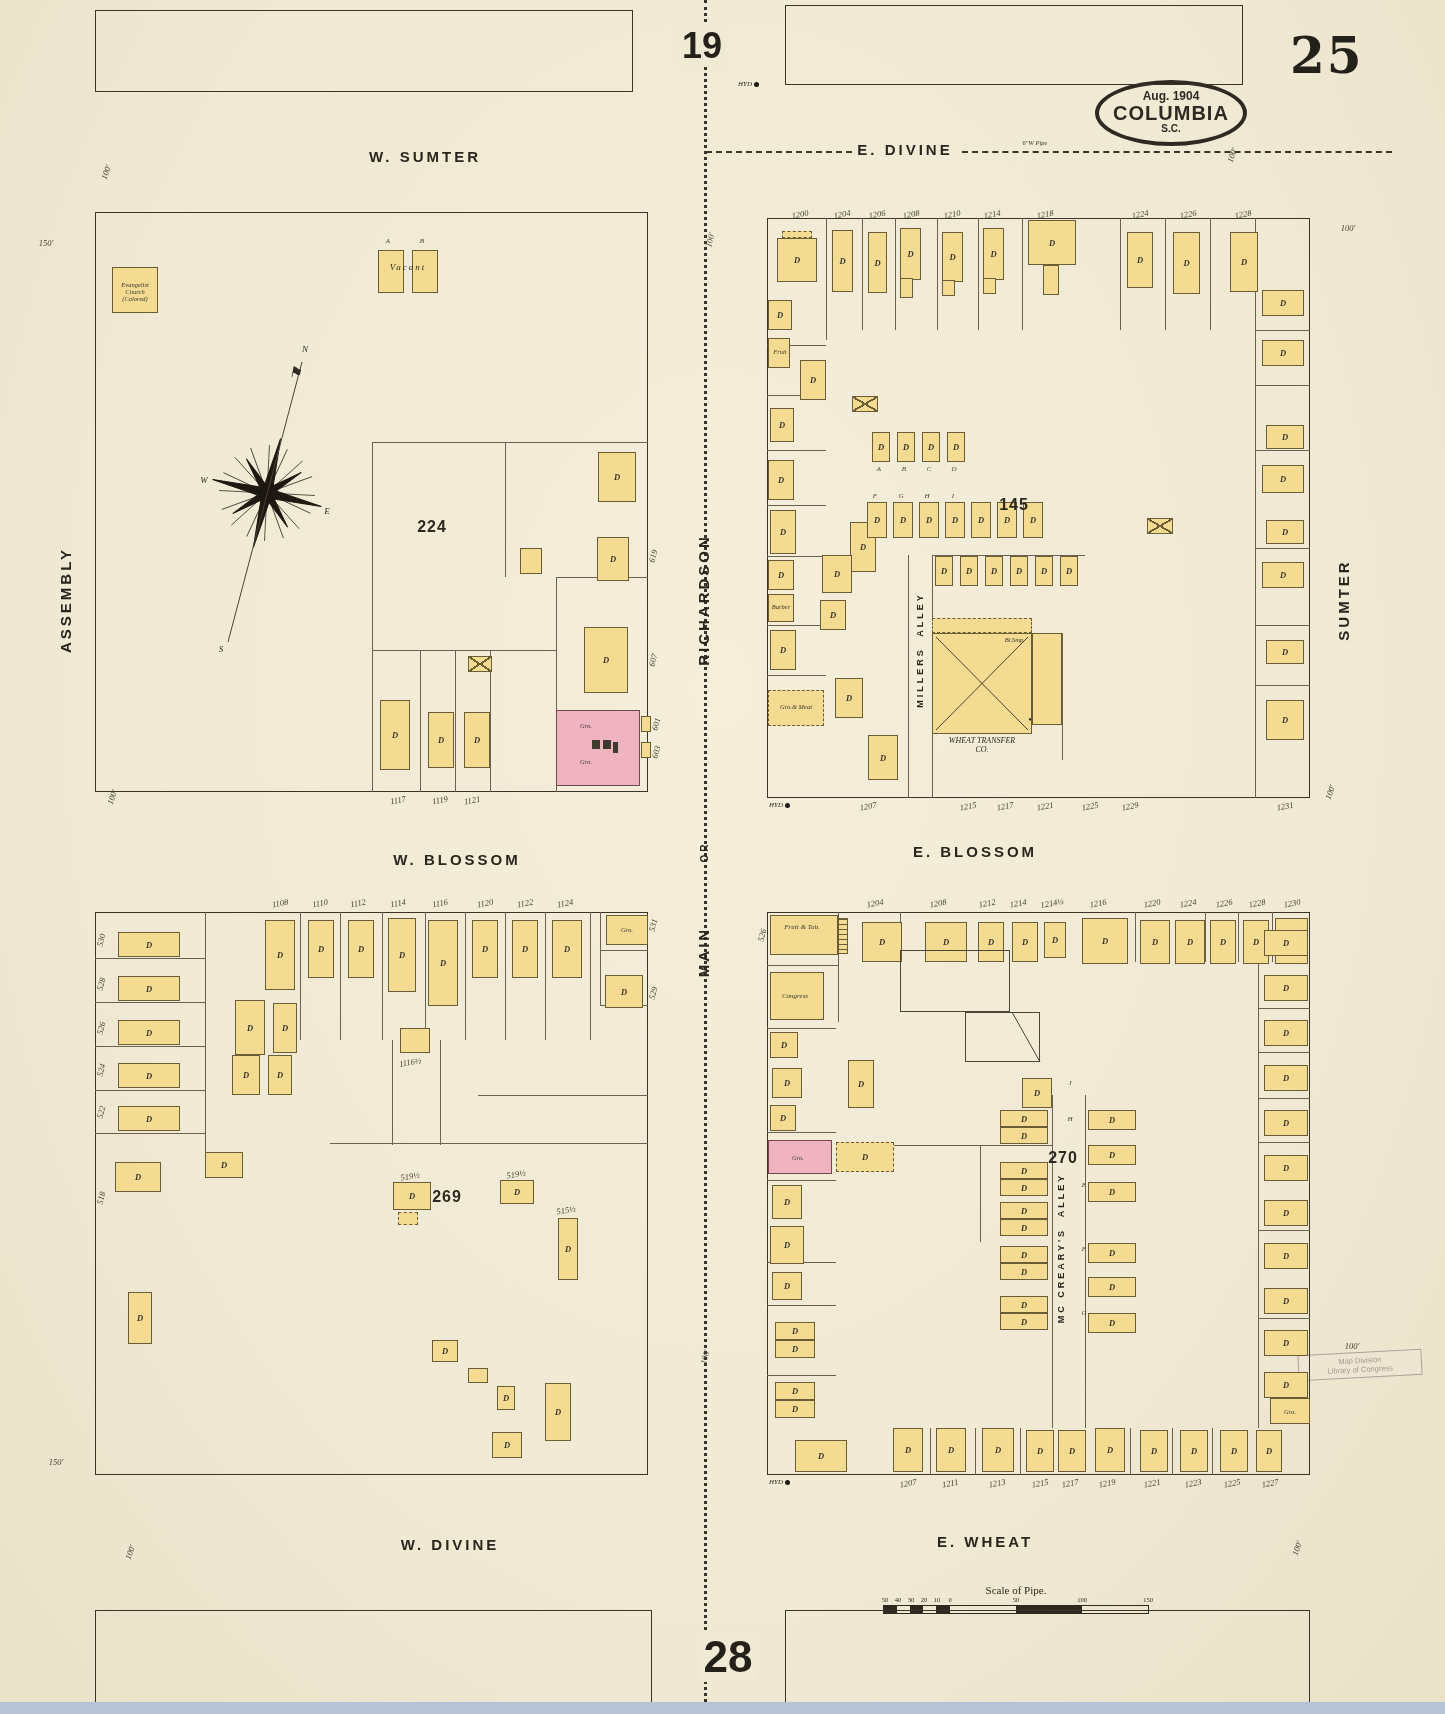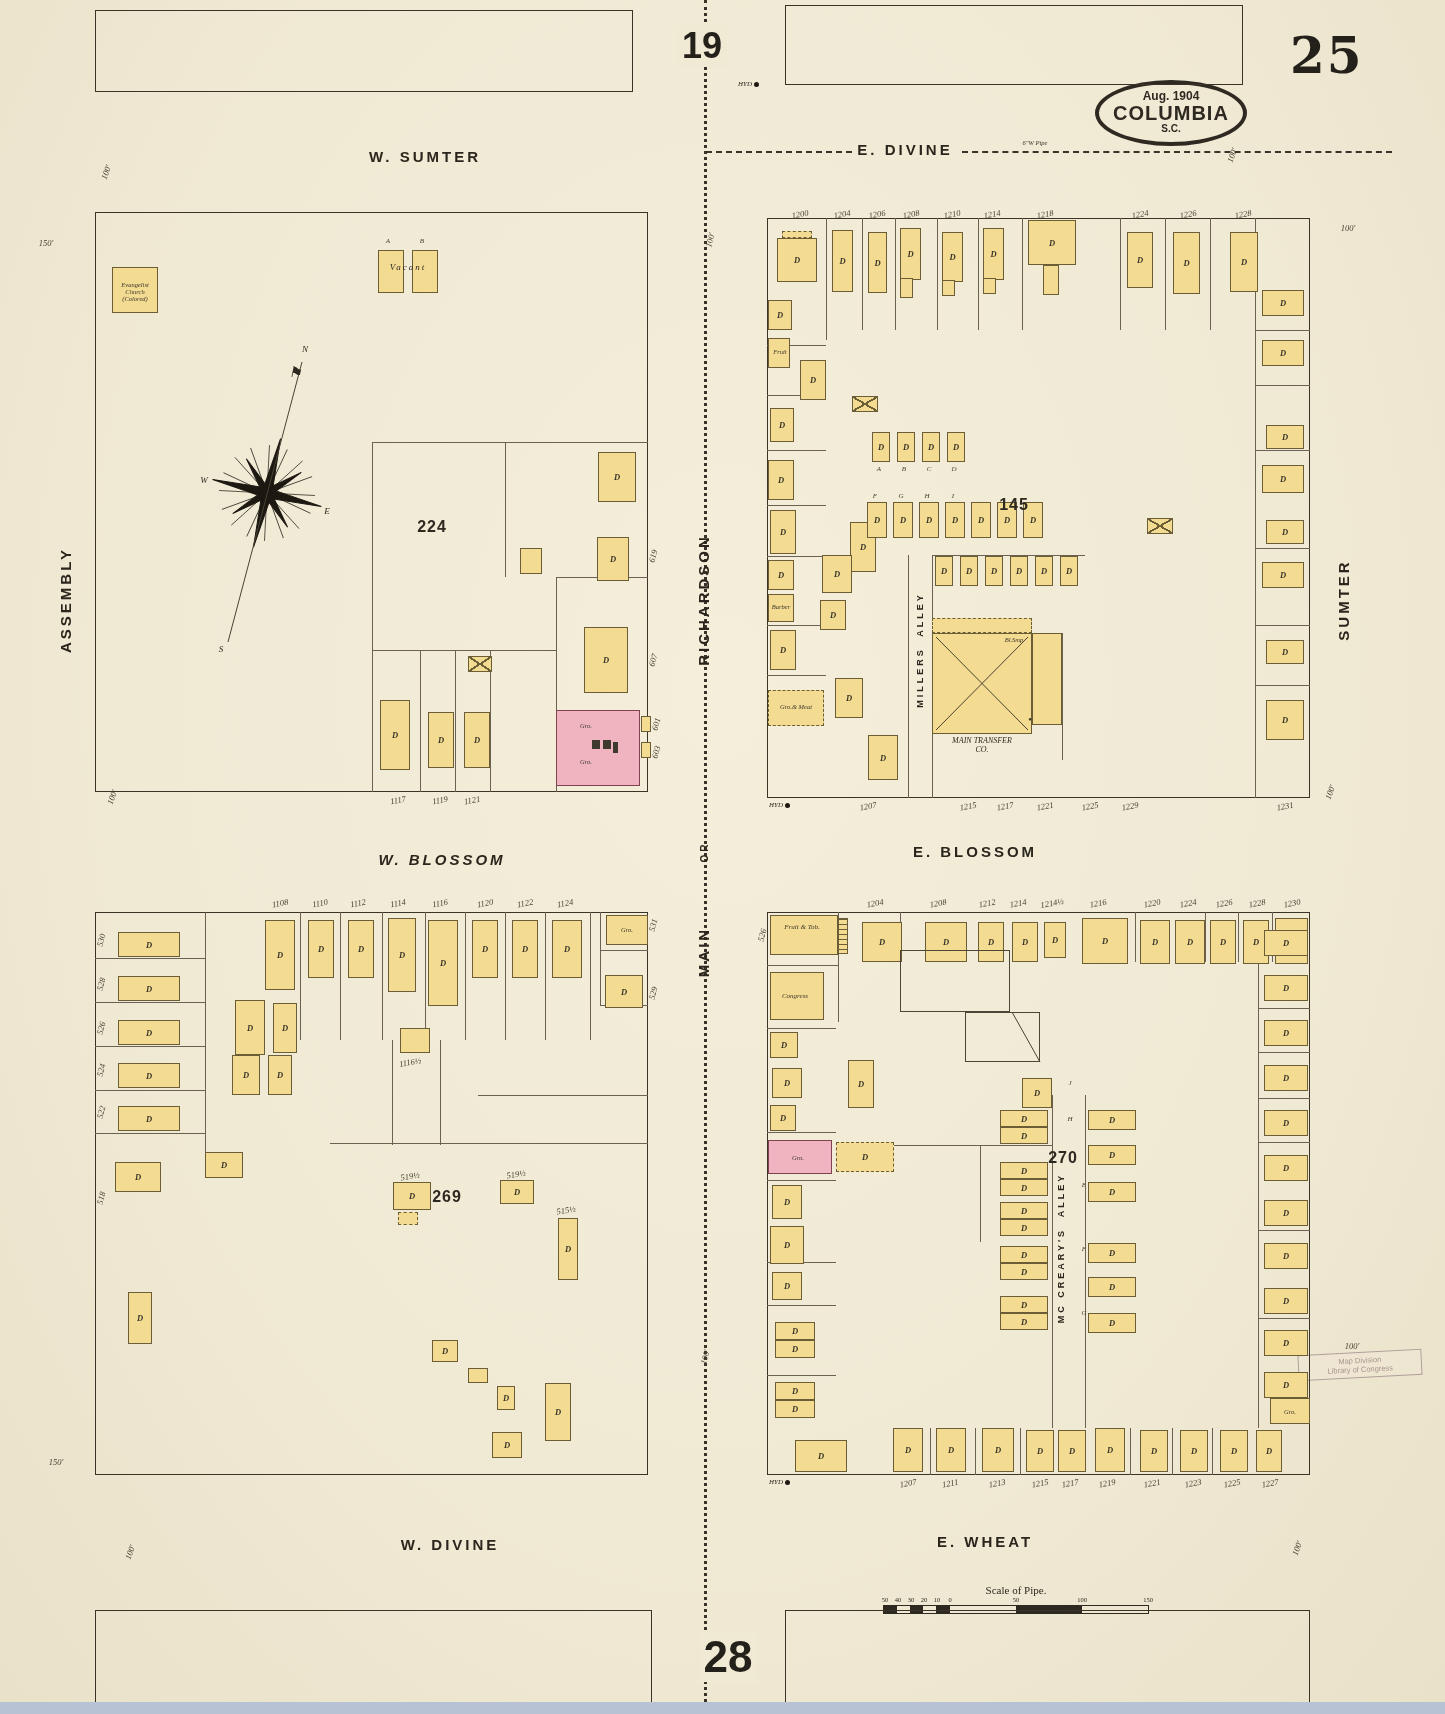--- a/index.html
+++ b/index.html
@@ -678,21 +678,21 @@
     </div>
     <div class="bldg" style="left: 1270px; top: 1398px; width: 40px; height: 26px;"></div>
     <svg class="overlay" width="1445" height="1714">
       <line x1="936" y1="637" x2="1028" y2="730" stroke="#4a4234" stroke-width="1"></line>
       <line x1="1028" y1="637" x2="936" y2="730" stroke="#4a4234" stroke-width="1"></line>
       <line x1="1012" y1="1012" x2="1040" y2="1062" stroke="#4a4234" stroke-width="1"></line>
       <line x1="302" y1="362" x2="228" y2="642" stroke="#4a4234" stroke-width="1"></line>
     </svg>
     <div class="lbl st" style="left: 425px; top: 157px; transform: translate(-50%, -50%);">W. SUMTER</div>
     <div class="lbl st" style="left: 905px; top: 150px; transform: translate(-50%, -50%);">E. DIVINE</div>
-    <div class="lbl st" style="left: 442px; top: 860px; transform: translate(-50%, -50%); font-style: italic;">W. BLOSSOM</div>
+    <div class="lbl st" style="left: 457px; top: 860px; transform: translate(-50%, -50%);">W. BLOSSOM</div>
     <div class="lbl st" style="left: 975px; top: 852px; transform: translate(-50%, -50%);">E. BLOSSOM</div>
     <div class="lbl st" style="left: 450px; top: 1545px; transform: translate(-50%, -50%);">W. DIVINE</div>
     <div class="lbl st" style="left: 985px; top: 1542px; transform: translate(-50%, -50%);">E. WHEAT</div>
     <div class="lbl st" style="left: 66px; top: 600px; transform: translate(-50%, -50%) rotate(-90deg);">ASSEMBLY</div>
     <div class="lbl st" style="left: 704px; top: 600px; transform: translate(-50%, -50%) rotate(-90deg);">RICHARDSON</div>
     <div class="lbl st" style="left: 704px; top: 852px; transform: translate(-50%, -50%) rotate(-90deg); font-size: 10px;">OR</div>
     <div class="lbl st" style="left: 704px; top: 952px; transform: translate(-50%, -50%) rotate(-90deg);">MAIN</div>
     <div class="lbl st" style="left: 1344px; top: 600px; transform: translate(-50%, -50%) rotate(-90deg);">SUMTER</div>
     <div class="lbl st" style="left: 921px; top: 650px; transform: translate(-50%, -50%) rotate(-90deg); font-size: 9px;">MILLERS  ALLEY</div>
     <div class="lbl st" style="left: 1062px; top: 1248px; transform: translate(-50%, -50%) rotate(-90deg); font-size: 9px;">MC CREARY'S  ALLEY</div>
@@ -702,21 +702,21 @@
     <div class="lbl bn" style="left: 1063px; top: 1158px; transform: translate(-50%, -50%);">270</div>
     <div class="lbl biz" style="left: 408px; top: 268px; transform: translate(-50%, -50%); font-size: 9px; letter-spacing: 2px;">Vacant</div>
     <div class="lbl tn" style="left: 135px; top: 292px; transform: translate(-50%, -50%);">Evangelist
 Church
 (Colored)</div>
     <div class="lbl tn" style="left: 780px; top: 352px; transform: translate(-50%, -50%);">Fruit</div>
     <div class="lbl tn" style="left: 781px; top: 607px; transform: translate(-50%, -50%);">Barber</div>
     <div class="lbl tn" style="left: 796px; top: 707px; transform: translate(-50%, -50%);">Gro.&amp; Meat</div>
     <div class="lbl tn" style="left: 586px; top: 726px; transform: translate(-50%, -50%);">Gro.</div>
     <div class="lbl tn" style="left: 586px; top: 762px; transform: translate(-50%, -50%);">Gro.</div>
-    <div class="lbl biz" style="left: 982px; top: 746px; transform: translate(-50%, -50%); font-size: 8px;">MAIN TRANSFER
+    <div class="lbl biz" style="left: 982px; top: 746px; transform: translate(-50%, -50%); font-size: 8px;">WHEAT TRANSFER
 CO.</div>
     <div class="lbl tn" style="left: 1014px; top: 640px; transform: translate(-50%, -50%);">Bl.Smp</div>
     <div class="lbl tn" style="left: 802px; top: 928px; transform: translate(-50%, -50%); font-size: 7px;">Fruit &amp; Tob.</div>
     <div class="lbl tn" style="left: 795px; top: 997px; transform: translate(-50%, -50%); font-size: 7px;">Congress</div>
     <div class="lbl tn" style="left: 798px; top: 1158px; transform: translate(-50%, -50%);">Gro.</div>
     <div class="lbl tn" style="left: 627px; top: 930px; transform: translate(-50%, -50%);">Gro.</div>
     <div class="lbl tn" style="left: 1290px; top: 1412px; transform: translate(-50%, -50%);">Gro.</div>
     <div class="lbl tn" style="left: 1035px; top: 143px; transform: translate(-50%, -50%);">6"W Pipe</div>
     <div class="lbl tn" style="left: 1030px; top: 719px; transform: translate(-50%, -50%); font-size: 6px;">●</div>
     <div class="lbl cmp" style="left: 305px; top: 350px; transform: translate(-50%, -50%);">N</div>

